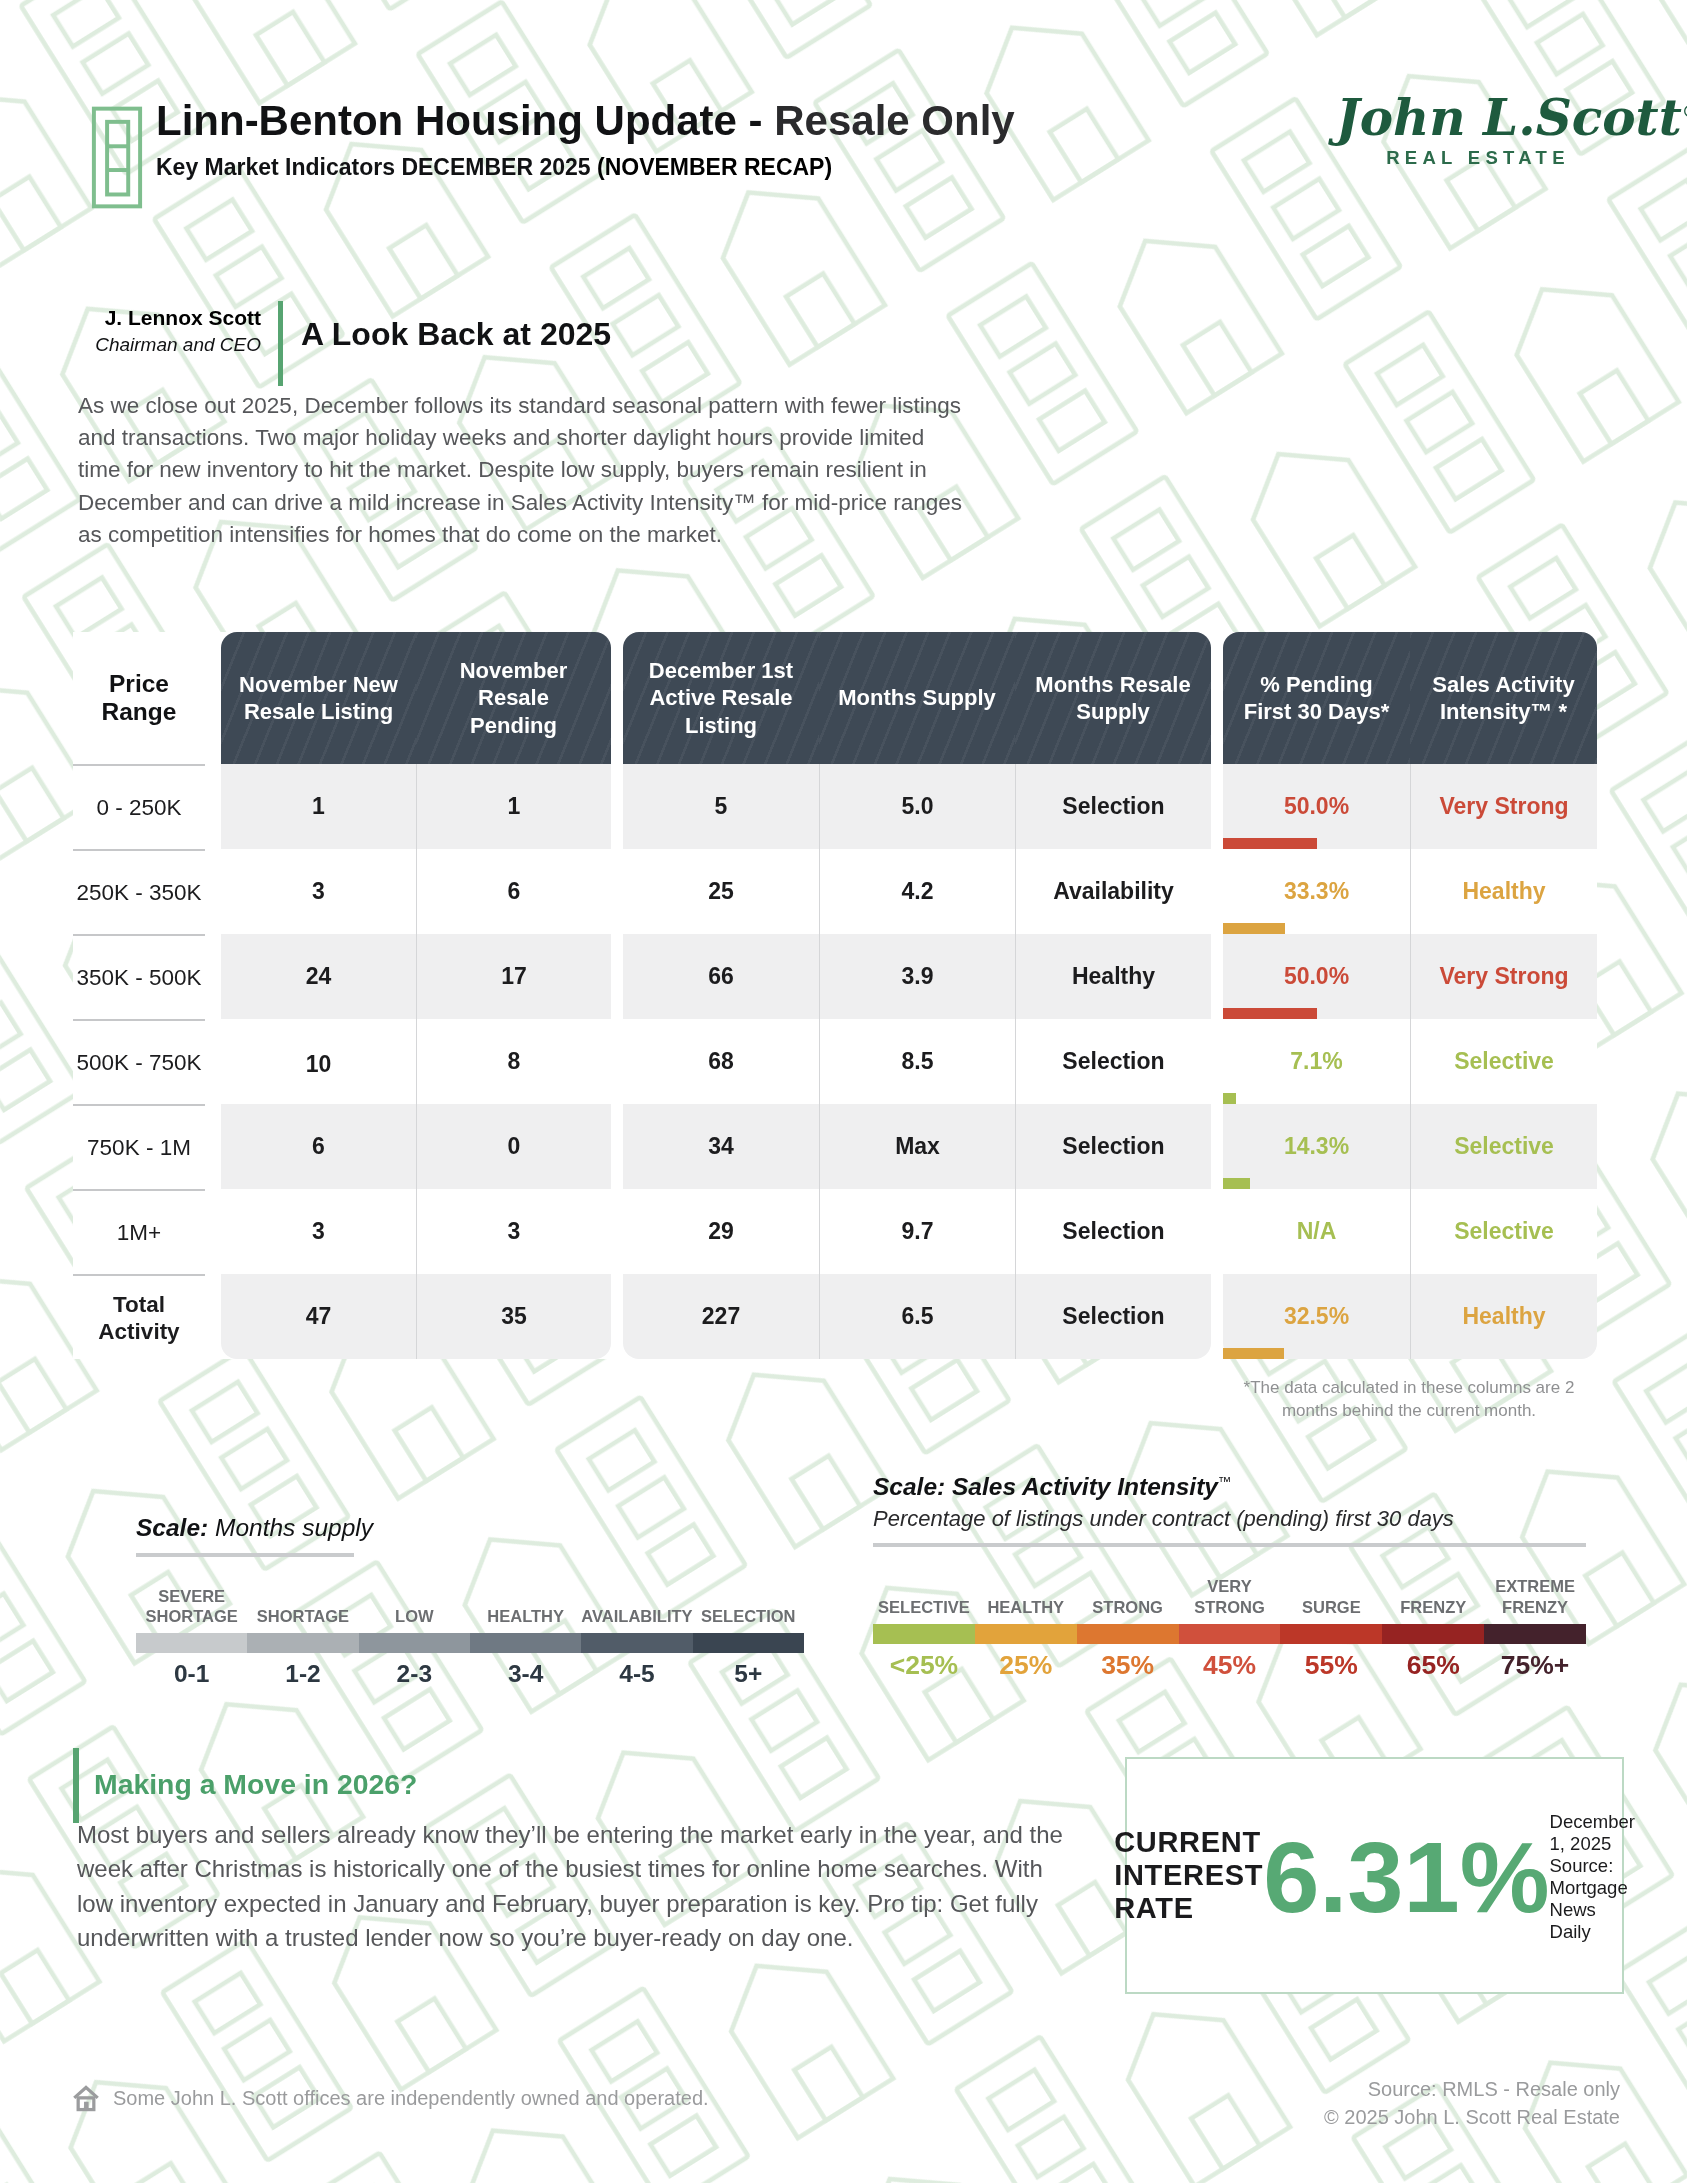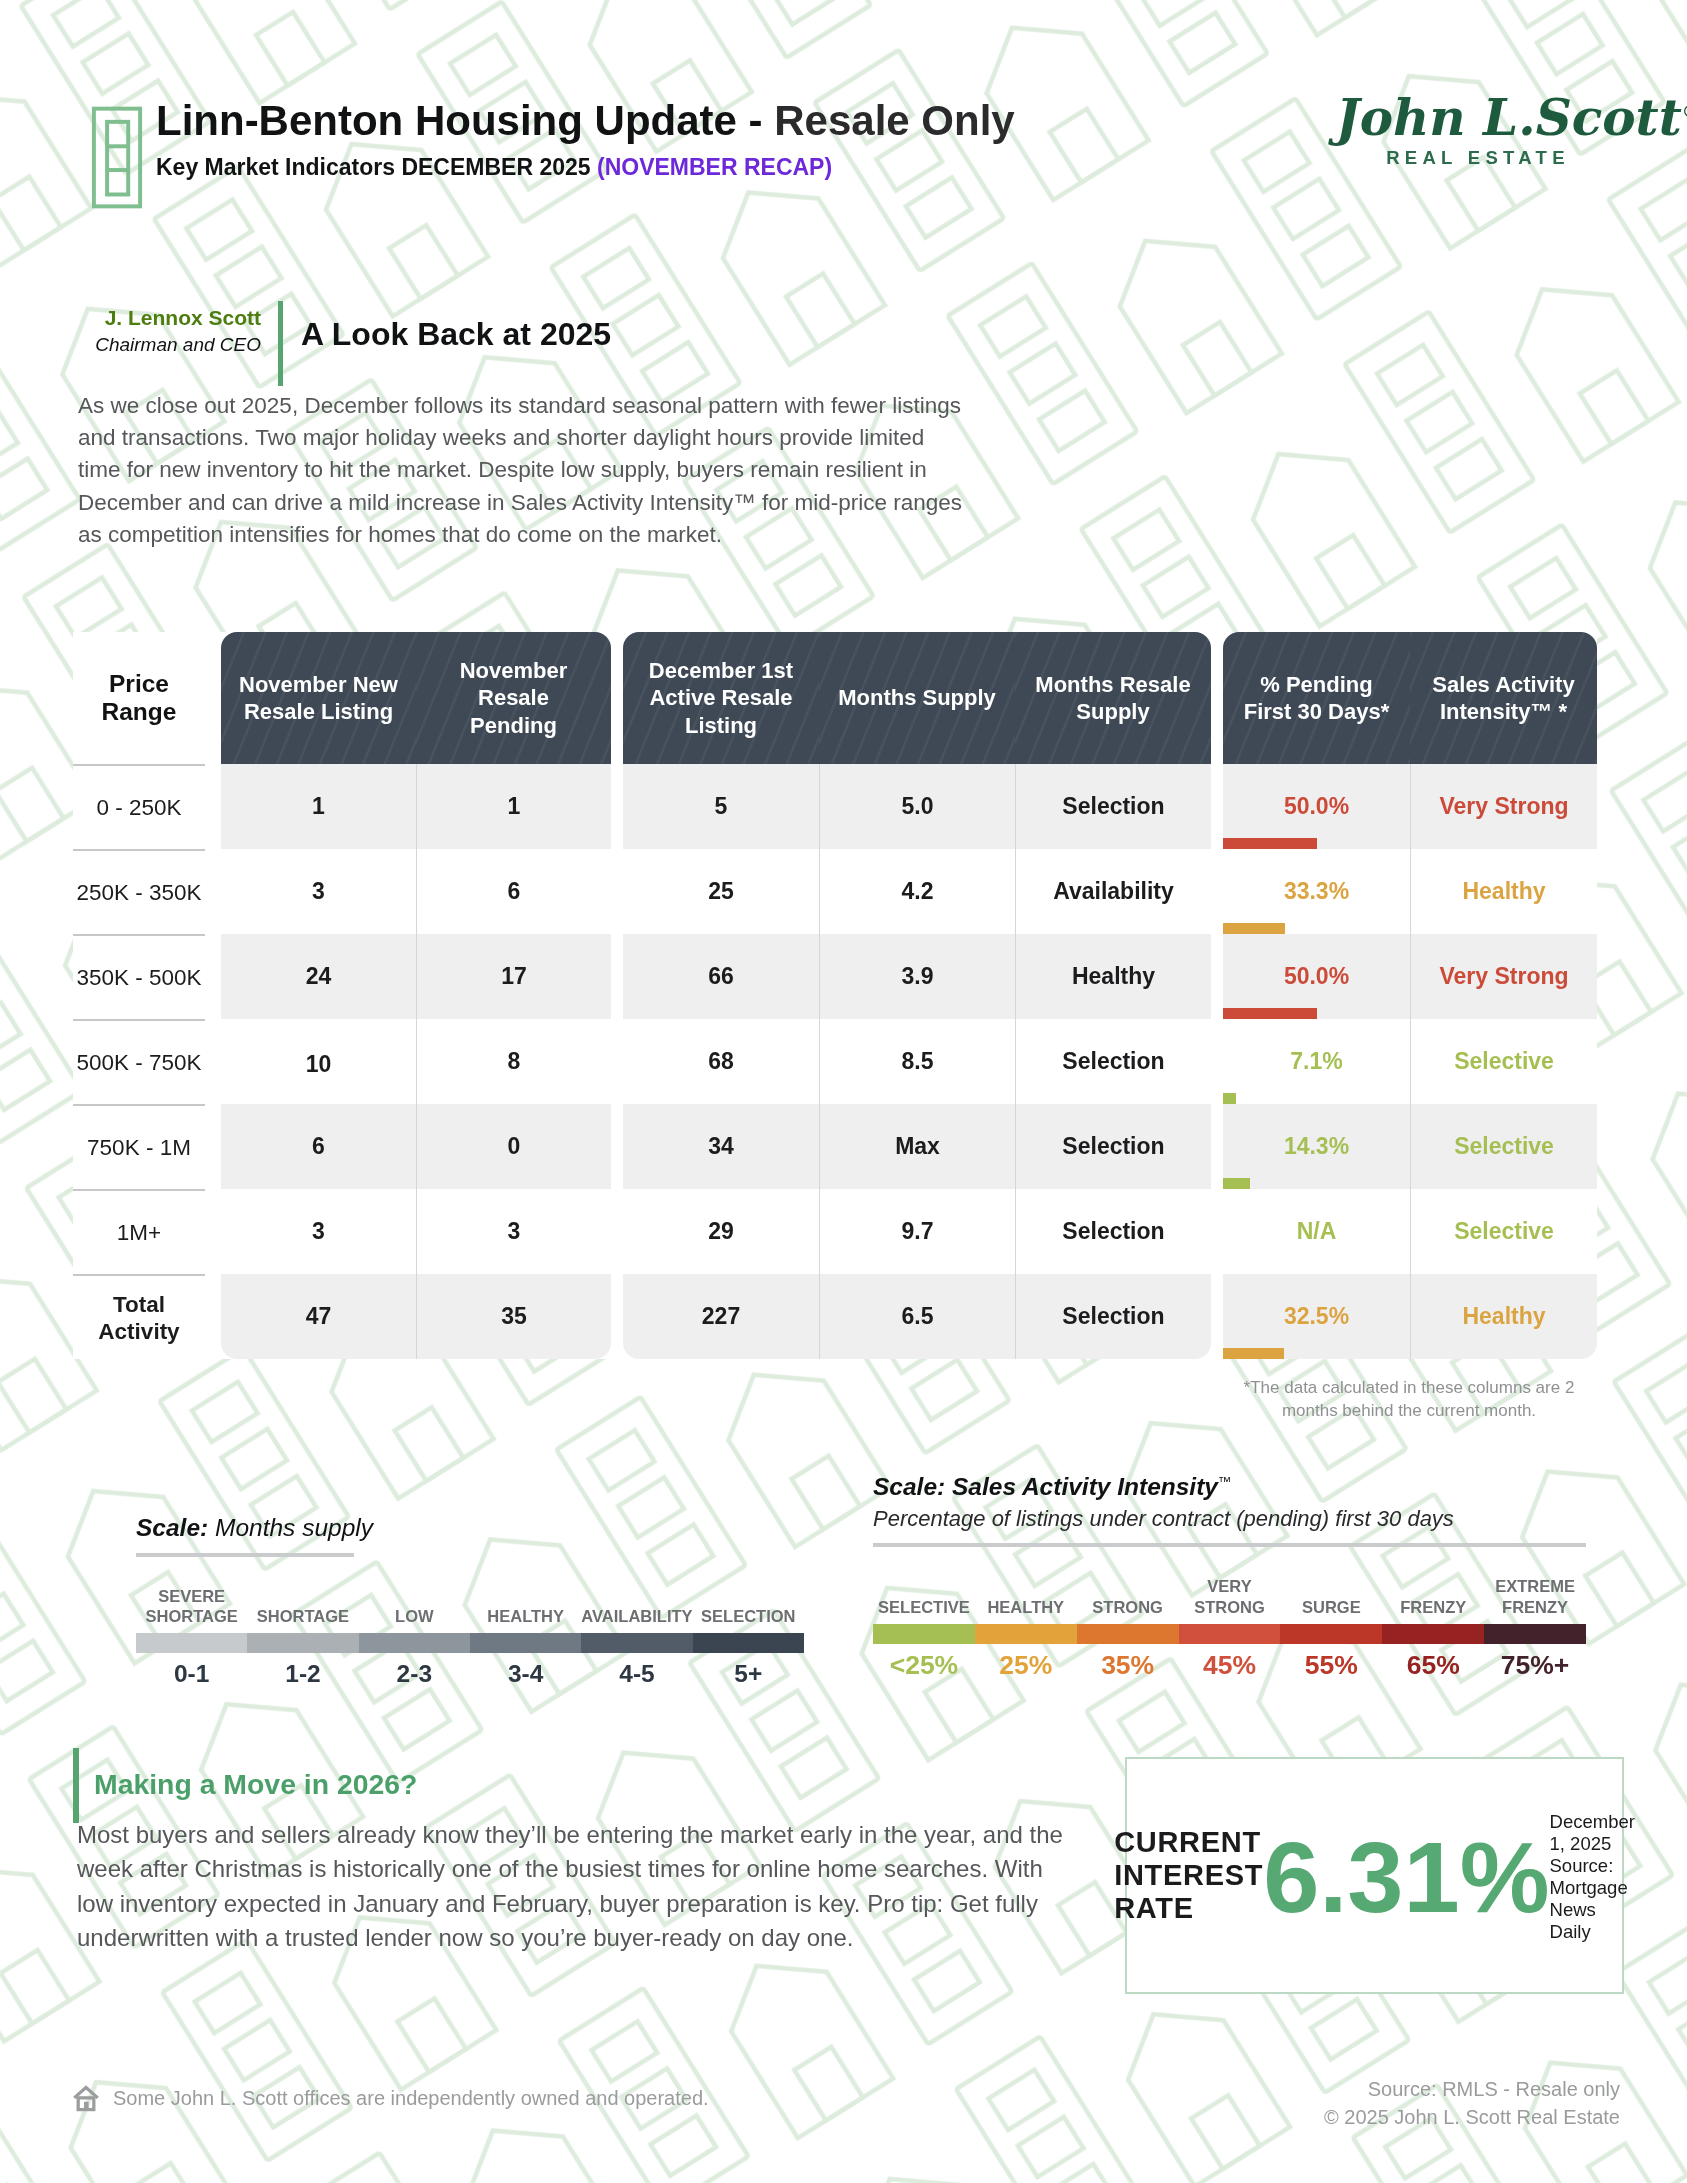--- a/index.html
+++ b/index.html
@@ -8,30 +8,30 @@
   .layer{position:absolute;z-index:1;}
   #bg-pattern{position:absolute;left:0;top:0;z-index:0;pointer-events:none;}
 
   
   #door-icon{left:91px;top:106px;}
   #header-text{left:156px;top:99px;}
   .page-title{font-size:42px;line-height:1.05;color:#111214;white-space:nowrap;}
   .page-title .t-bold{font-weight:bold;}
   .page-title .t-light{font-weight:bold;color:#2b2b2d;}
   .page-subtitle{margin-top:10.6px;font-size:23px;font-weight:bold;color:#111214;}
-  .page-subtitle .hl{color:#6d28d9;}
+  .page-subtitle .hl{color:#000000;}
   #logo{left:1336px;top:93px;width:284px;text-align:center;}
   .logo-name{font-family:"DejaVu Serif", serif;font-style:italic;font-weight:bold;
              font-size:50px;color:#1e5a3e;line-height:1;white-space:nowrap;}
   .logo-reg{font-size:17px;vertical-align:super;}
   .logo-sub{margin-top:4px;font-size:18.5px;font-weight:bold;letter-spacing:5.3px;color:#2c6b4b;}
 
   
   #author-block{left:66px;top:306px;width:195px;text-align:right;}
-  .author-name{font-size:21px;font-weight:bold;color:#4d7c0f;}
+  .author-name{font-size:21px;font-weight:bold;color:#000000;}
   .author-title{font-size:19px;font-style:italic;color:#111214;margin-top:4px;}
   #intro-divider{left:278px;top:301px;width:4.6px;height:85px;background:#57a471;}
   #intro-heading{left:301px;top:316px;font-size:32px;font-weight:bold;color:#111214;}
   #intro-body{left:78px;top:390px;width:887px;font-size:22.5px;line-height:1.43;color:#56575a;}
 
   
   #market-table{position:absolute;z-index:1;left:73px;top:632px;display:grid;
     grid-template-columns:132px 16px 195px 195px 12px 196px 196px 196px 12px 187px 187px;
     grid-template-rows:132px repeat(7,85px);background:#ffffff;}
   .th-dark{background:#3e4955;color:#fff;font-weight:bold;font-size:22px;line-height:1.25;

